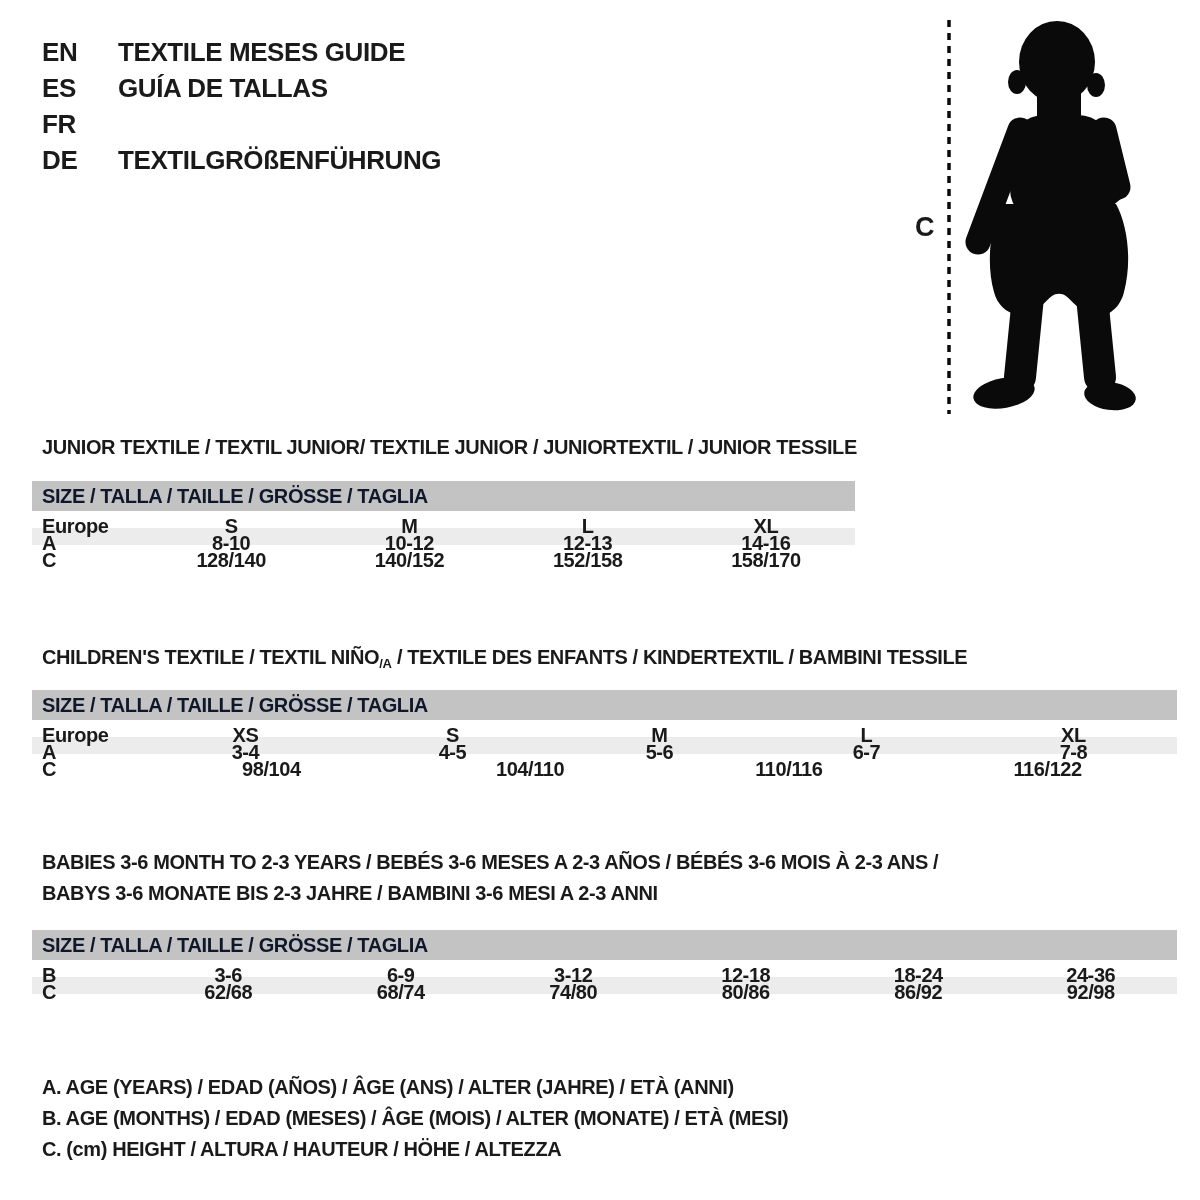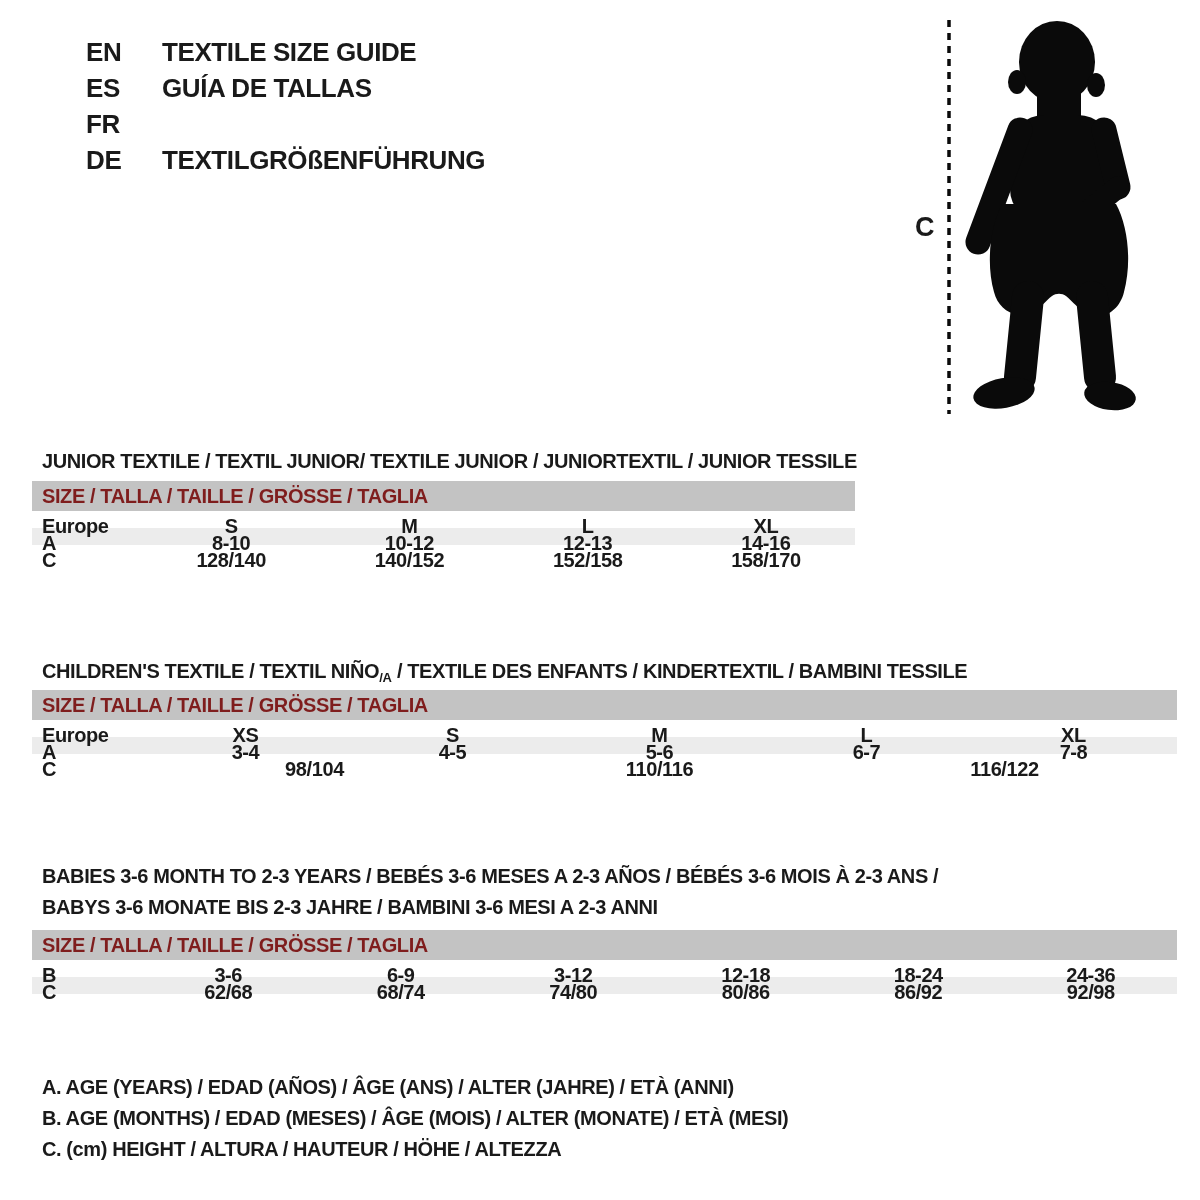--- a/index.html
+++ b/index.html
@@ -8,67 +8,67 @@
     background: #ffffff;
     font-family: "Liberation Sans", "DejaVu Sans", sans-serif;
     font-weight: bold;
     color: #1a1a1a;
     letter-spacing: -0.4px;
     position: relative;
   }
   .page { position: absolute; left: 0; top: 0; width: 1200px; height: 1200px; overflow: hidden; }
 
   
-  .langs { position: absolute; left: 42px; top: 34px; margin-left: 44px; }
+  .langs { position: absolute; left: 42px; top: 34px; }
   .lang-row { display: flex; font-size: 26px; line-height: 36px; }
   .lang-code { width: 76px; flex: 0 0 76px; }
 
   
   .figure-svg { position: absolute; left: 940px; top: 12px; width: 220px; height: 410px; }
   .c-label { position: absolute; left: 915px; top: 212px; font-size: 27px; }
 
   
-  .sec-heading { position: absolute; font-size: 20px; line-height: 26px; white-space: pre; margin-top: 14px; }
+  .sec-heading { position: absolute; font-size: 20px; line-height: 26px; white-space: pre; }
   #sec1-heading { left: 42px; top: 434px; }
   #sec2-heading { left: 42px; top: 644px; }
   #sec3-heading-1 { left: 42px; top: 849px; }
   #sec3-heading-2 { left: 42px; top: 880px; }
   .sub { font-size: 13px; vertical-align: -4px; letter-spacing: -0.2px; }
 
   
   .tbl { position: absolute; left: 32px; }
   #tbl1 { top: 481px; width: 823px; }
   #tbl2 { top: 690px; width: 1145px; }
   #tbl3 { top: 930px; width: 1145px; }
   .size-bar {
     height: 30px; line-height: 31px;
     background: #c3c3c3;
     padding-left: 10px;
     font-size: 20px;
-    color: #7f1d1d;
+    color: #0f172a;
     box-sizing: border-box;
   }
   .trow { display: flex; height: 17px; line-height: 31px; font-size: 20px; }
   .trow.shaded { background: #ececec; }
   .cell { flex: 1; text-align: center; }
   .cell.label { flex: 0 0 110px; text-align: left; padding-left: 10px; box-sizing: border-box; }
 
   
   .legend { position: absolute; left: 42px; top: 1072px; }
   .legend-line { font-size: 20px; line-height: 31px; white-space: pre; }
 </style>
 </head>
 <body>
 
 <div class="page">
 
   <div class="langs">
     <div class="lang-row">
       <span class="lang-code">EN</span>
-      <span class="lang-title">TEXTILE SIZE GUIDE</span>
+      <span class="lang-title">TEXTILE MESES GUIDE</span>
     </div>
     <div class="lang-row">
       <span class="lang-code">ES</span>
       <span class="lang-title">GUÍA DE TALLAS</span>
     </div>
     <div class="lang-row">
       <span class="lang-code">FR</span>
     </div>
     <div class="lang-row">
       <span class="lang-code">DE</span>
@@ -144,20 +144,21 @@
       <span class="cell label">A</span>
       <span class="cell">3-4</span>
       <span class="cell">4-5</span>
       <span class="cell">5-6</span>
       <span class="cell">6-7</span>
       <span class="cell">7-8</span>
     </div>
     <div class="trow">
       <span class="cell label">C</span>
       <span class="cell">98/104</span>
+      <span class="cell">104/110</span>
       <span class="cell">110/116</span>
       <span class="cell">116/122</span>
     </div>
   </div>
 
   <div class="sec-heading" id="sec3-heading-1">BABIES 3-6 MONTH TO 2-3 YEARS / BEBÉS 3-6 MESES A 2-3 AÑOS / BÉBÉS 3-6 MOIS À 2-3 ANS /</div>
   <div class="sec-heading" id="sec3-heading-2">BABYS 3-6 MONATE BIS 2-3 JAHRE / BAMBINI 3-6 MESI A 2-3 ANNI</div>
   <div class="tbl" id="tbl3">
     <div class="size-bar">SIZE / TALLA / TAILLE / GRÖSSE / TAGLIA</div>
     <div class="trow">

